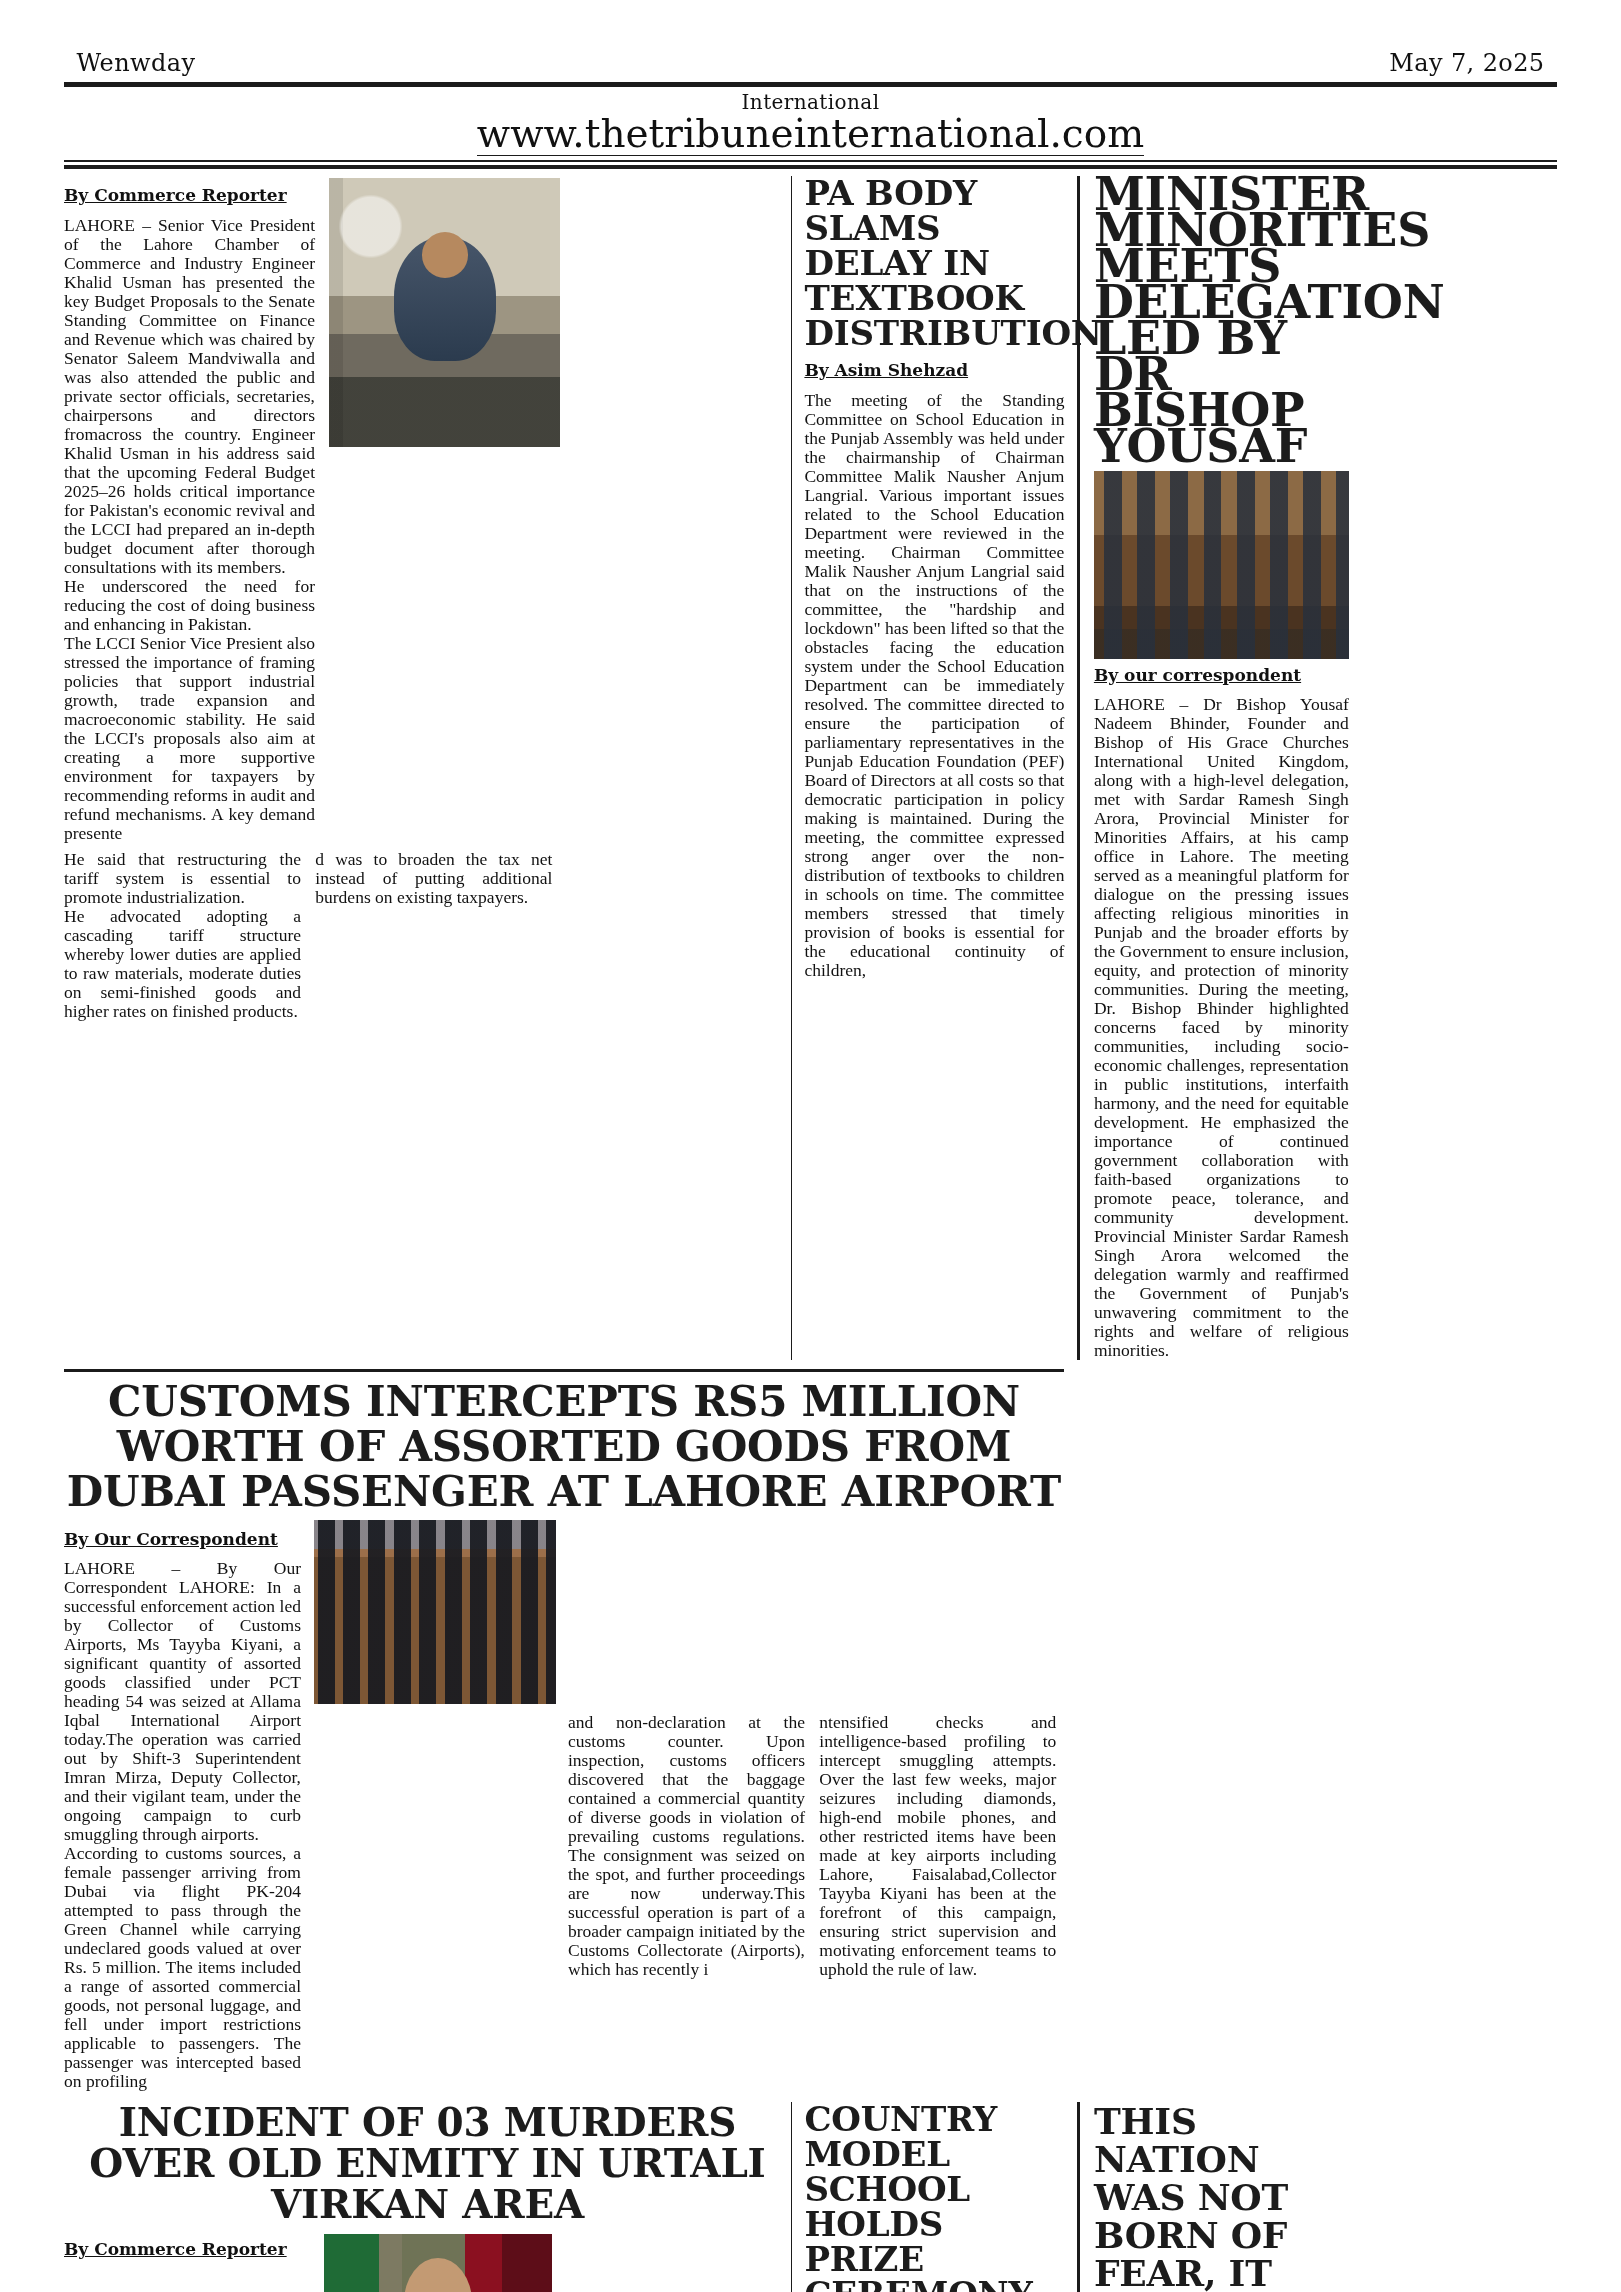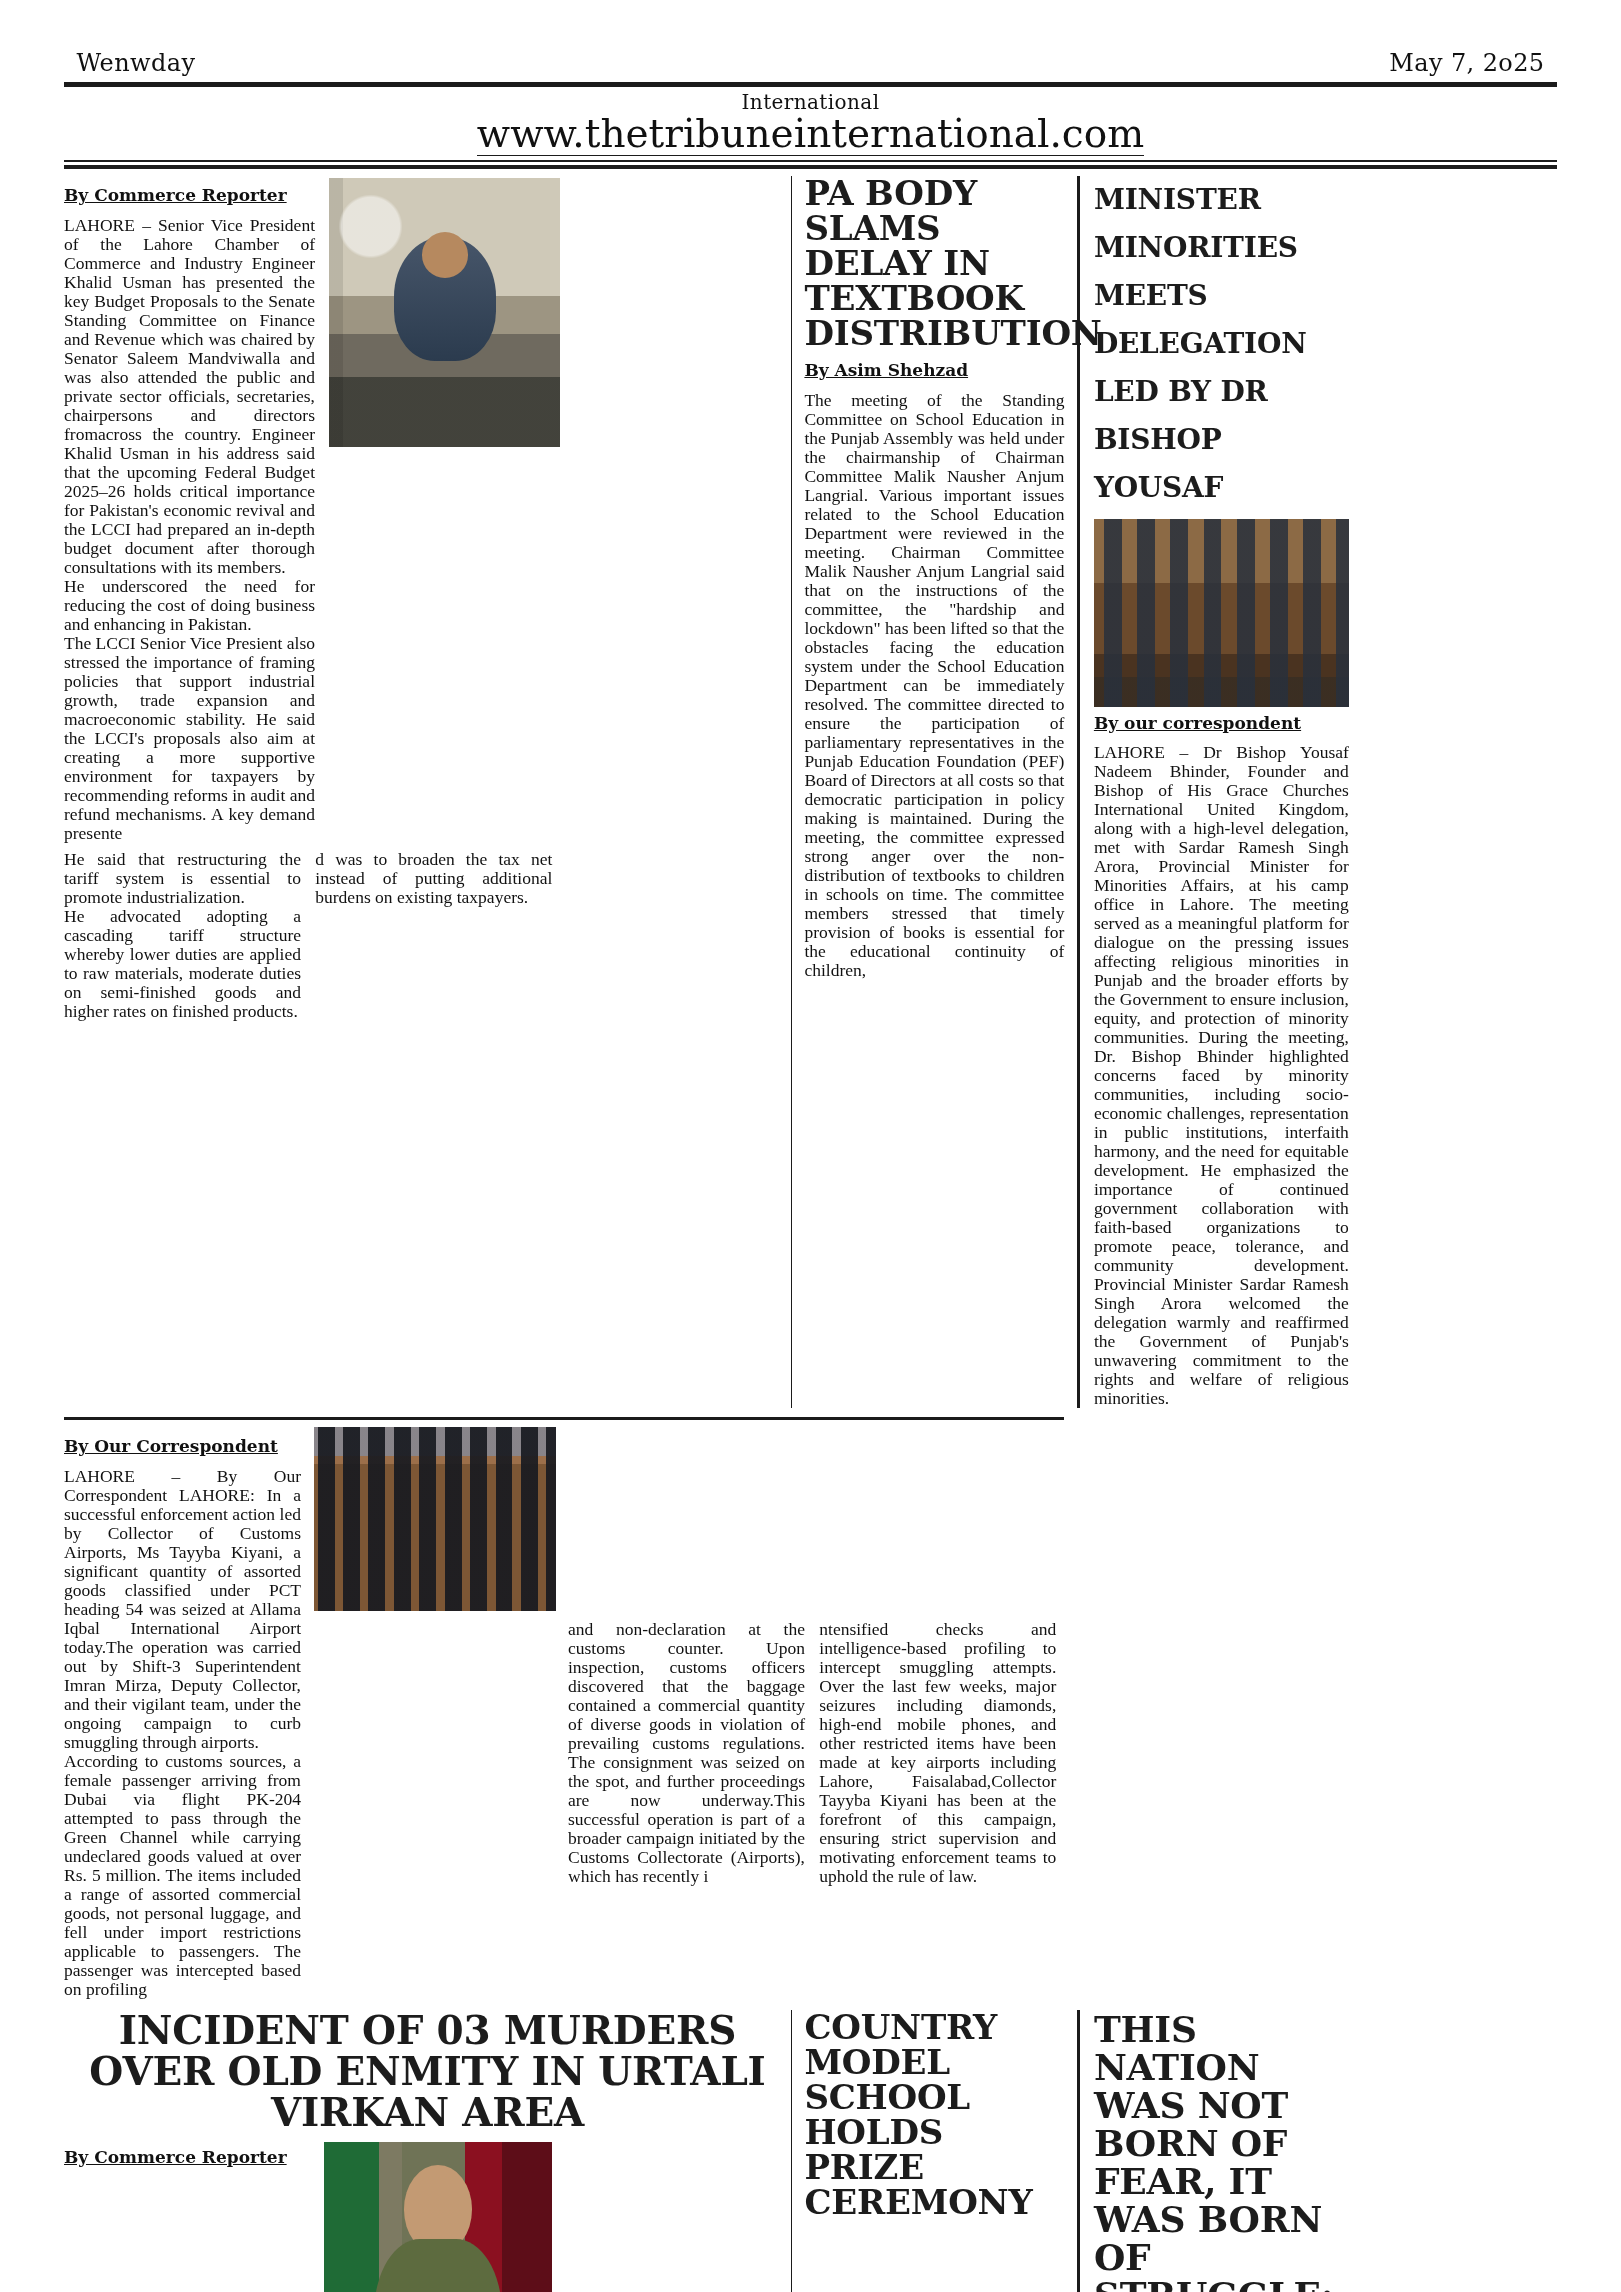--- a/index.html
+++ b/index.html
@@ -79,21 +79,21 @@
   .photo .sky{position:absolute;inset:0;}
 
   
   .top{display:flex;margin-top:7.2px;}
   .col-a{width:727px;}
   .col-b{width:260px;padding:0 12.5px;}
   .col-c{width:255px;padding-left:14.3px;}
 
   .hl-a{font-size:42px;line-height:43px;text-align:center;}
   .hl-b{font-size:34px;line-height:35px;}
-  .hl-c{font-size:28px;line-height:48px;}
+  .hl-c{font-size:46px;line-height:36px;}
 
   .a-split{display:flex;gap:14.3px;}
   .a-left{width:251px;}
   .a-photo{width:231px;height:269px;margin-top:1.8px;}
 
   .a-bottom{display:flex;gap:14.3px;margin-top:7.2px;}
   .a-bottom>div{width:237px;}
 
   
   .ph1{
@@ -254,20 +254,21 @@
       <div class="body">
         <p>LAHORE – Dr Bishop Yousaf Nadeem Bhinder, Founder and Bishop of His Grace Churches International United Kingdom, along with a high-level delegation, met with Sardar Ramesh Singh Arora, Provincial Minister for Minorities Affairs, at his camp office in Lahore. The meeting served as a meaningful platform for dialogue on the pressing issues affecting religious minorities in Punjab and the broader efforts by the Government to ensure inclusion, equity, and protection of minority communities. During the meeting, Dr. Bishop Bhinder highlighted concerns faced by minority communities, including socio-economic challenges, representation in public institutions, interfaith harmony, and the need for equitable development. He emphasized the importance of continued government collaboration with faith-based organizations to promote peace, tolerance, and community development. Provincial Minister Sardar Ramesh Singh Arora welcomed the delegation warmly and reaffirmed the Government of Punjab's unwavering commitment to the rights and welfare of religious minorities.</p>
       </div>
     </div>
   </section>
 
   <section>
     <div class="row">
       <div style="width:1000px;">
         <div class="sect-rule"></div>
+        <h1 class="hl mid-hl">CUSTOMS INTERCEPTS RS5 MILLION WORTH OF ASSORTED GOODS FROM DUBAI PASSENGER AT LAHORE AIRPORT</h1>
 
         <div class="mid-row">
           <div class="mid-c1">
             <div class="byline">By Our Correspondent </div>
             <div class="body">
               <p>LAHORE – By Our Correspondent LAHORE: In a successful enforcement action led by Collector of Customs Airports, Ms Tayyba Kiyani, a significant quantity of assorted goods classified under PCT heading 54 was seized at Allama Iqbal International Airport today.The operation was carried out by Shift-3 Superintendent Imran Mirza, Deputy Collector, and their vigilant team, under the ongoing campaign to curb smuggling through airports.</p>
               <p>According to customs sources, a female passenger arriving from Dubai via flight PK-204 attempted to pass through the Green Channel while carrying undeclared goods valued at over Rs. 5 million. The items included a range of assorted commercial goods, not personal luggage, and fell under import restrictions applicable to passengers. The passenger was intercepted based on profiling</p>
             </div>
           </div>
           <div class="photo ph3 mid-photo">

